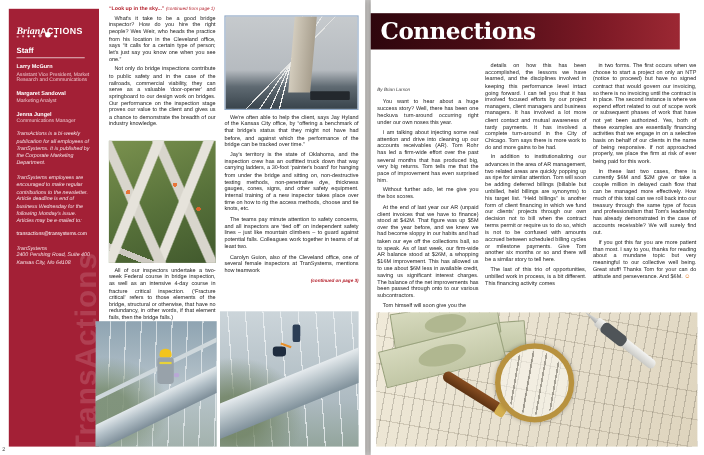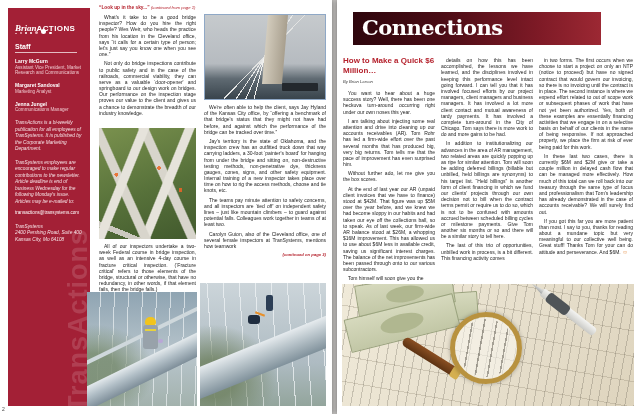--- a/index.html
+++ b/index.html
@@ -134,21 +134,21 @@
   .mag-handle{position:absolute;left:52px;top:84px;width:62px;height:10px;border-radius:5px;
     background:linear-gradient(#8a4f22,#5c3212);transform:rotate(32deg);transform-origin:right center;}
   .ferrule{position:absolute;right:-4px;top:-1px;width:9px;height:12px;background:#d4af4f;border-radius:2px;}
   .pen{position:absolute;right:30px;top:18px;width:86px;height:9px;transform:rotate(38deg);transform-origin:center;}
   .pen-body{position:absolute;left:18px;top:0;width:68px;height:9px;border-radius:4px;background:linear-gradient(#f4f4f2,#c9c9c5);}
   .pen-grip{position:absolute;left:26px;top:-1px;width:26px;height:11px;border-radius:4px;background:#4f5458;}
   .pen-tip{position:absolute;left:6px;top:2px;width:14px;height:5px;background:linear-gradient(#e3e4e2,#9fa2a3);clip-path:polygon(0 50%,100% 0,100% 100%);}
 
   
   .masthead{
-    position:absolute;left:16px;top:12px;width:248px;height:33px;
+    position:absolute;left:0;top:12px;width:281px;height:33px;
     background:linear-gradient(90deg,#2e060d 0%,#4a0c15 35%,#7e1a26 75%,#9c2833 100%);
     color:#fff;font-family:"DejaVu Serif",serif;font-weight:bold;font-size:21px;
     line-height:32px;padding-left:9px;box-sizing:border-box;letter-spacing:-.5px;
   }
   .art-title{position:absolute;left:6px;top:56px;width:92px;font-size:8px;font-weight:bold;color:#b5222d;line-height:1.25;}
   .byline{position:absolute;left:6px;top:79px;width:92px;font-size:4.2px;font-style:italic;color:#3a3a3a;}
   .colA{position:absolute;left:6px;top:90px;width:92px;}
   .colB{position:absolute;left:104px;top:57px;width:92px;}
   .colC{position:absolute;left:202px;top:57px;width:94px;}
   .smiley{color:#e07820;font-weight:bold;font-size:5.5px;}
@@ -241,21 +241,20 @@
     <div class="figure-stand"></div>
     <div class="figure-crouch"></div>
     <div class="strap"></div>
   </div>
 </div>
 
 <div class="page page-right">
 
   <div class="masthead">Connections</div>
 
-  <div class="art-title">How to Make a Quick $6 Million…</div>
   <div class="byline">By Brian Larson</div>
 
   <div class="colA">
     <p class="p">You want to hear about a huge success story? Well, there has been one heckuva turn-around occurring right under our own noses this year.</p>
     <p class="p">I am talking about injecting some real attention and drive into cleaning up our accounts receivables (AR). Tom Rohr has led a firm-wide effort over the past several months that has produced big, very big returns. Tom tells me that the pace of improvement has even surprised him.</p>
     <p class="p">Without further ado, let me give you the box scores.</p>
     <p class="p">At the end of last year our AR (unpaid client invoices that we have to finance) stood at $42M. That figure was up $5M over the year before, and we knew we had become sloppy in our habits and had taken our eye off the collections ball, so to speak. As of last week, our firm-wide AR balance stood at $26M, a whopping $16M improvement. This has allowed us to use about $6M less in available credit, saving us significant interest charges. The balance of the net improvements has been passed through onto to our various subcontractors.</p>
     <p class="p">Tom himself will soon give you the</p>
   </div>
 

